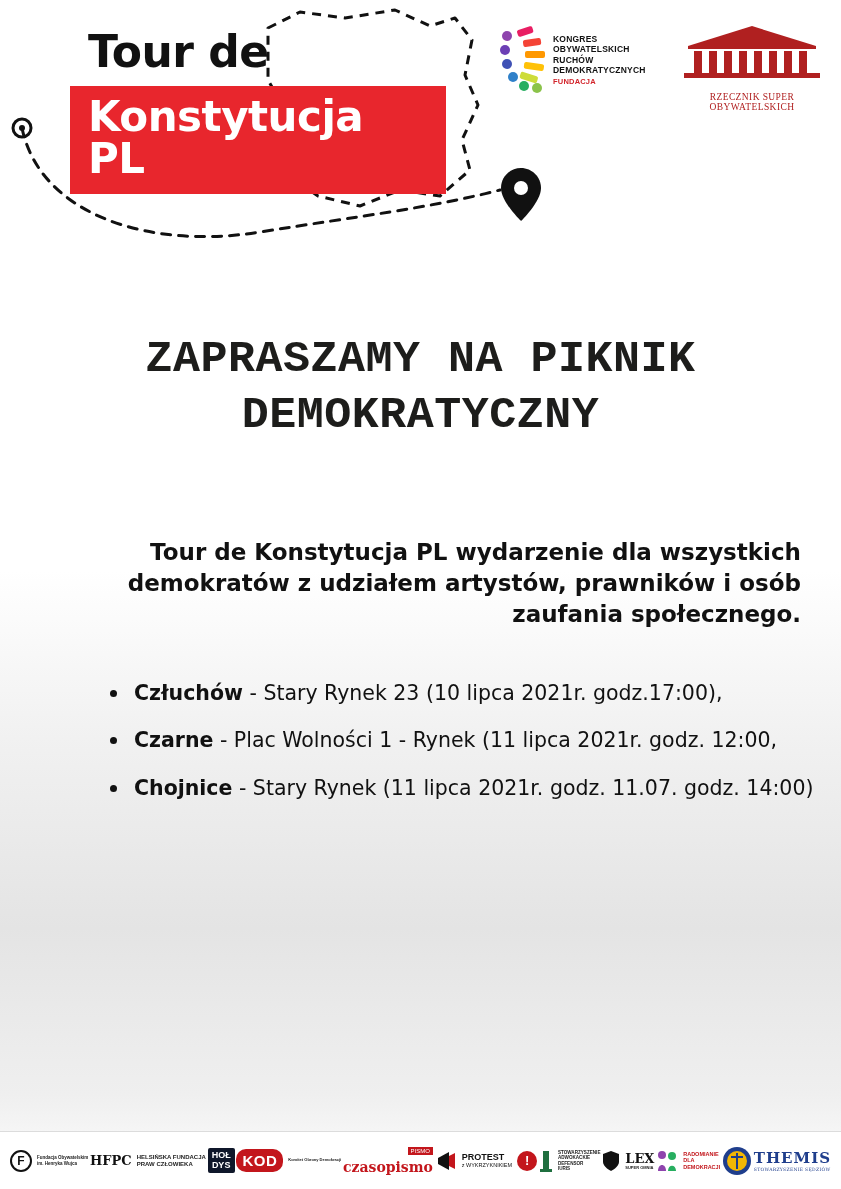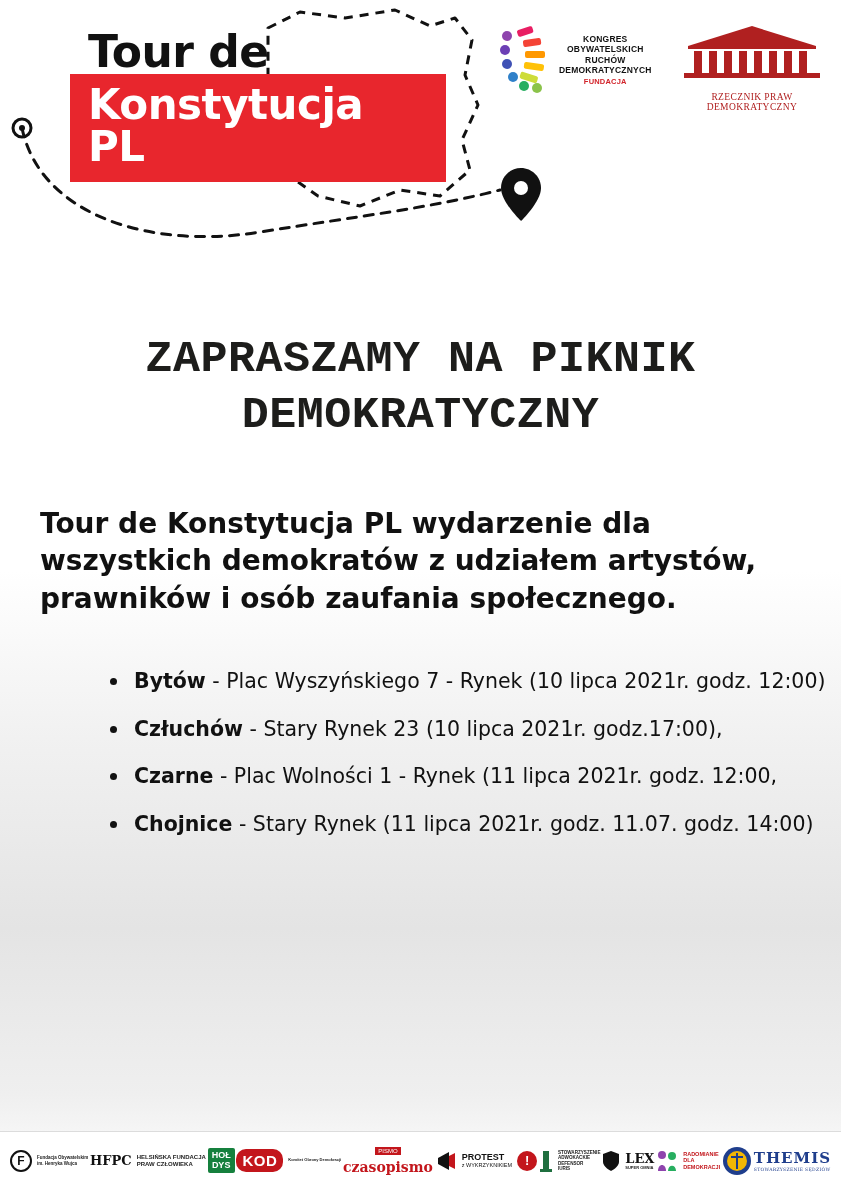--- a/index.html
+++ b/index.html
@@ -34,20 +34,21 @@
   .logo-tour {
     font-family: "DejaVu Sans", sans-serif;
     font-size: 44px;
     font-weight: bold;
     letter-spacing: -0.5px;
     color: #111111;
     line-height: 1;
     margin-left: 18px;
   }
   .logo-bar {
+    margin-top: 12px;
     background: #e8262d;
     padding: 10px 18px 14px 18px;
     display: inline-block;
   }
   .logo-bar span {
     font-family: "DejaVu Sans", sans-serif;
     font-size: 42px;
     font-weight: bold;
     color: #ffffff;
     line-height: 1;
@@ -57,23 +58,23 @@
   
   .top-logos {
     position: absolute;
     right: 14px; top: 22px;
     display: flex;
     align-items: flex-start;
     gap: 22px;
   }
   .kongres-logo { position: relative; width: 160px; height: 90px; }
   .kongres-text {
-    position: absolute; left: 64px; top: 12px;
+    position: absolute; left: 58px; top: 12px;
     font-size: 8.5px; font-weight: bold; line-height: 1.22;
-    color: #111; letter-spacing: 0.2px; text-align: center;
+    color: #111; letter-spacing: 0.2px;
   }
   .kongres-text .fund { color:#d2232a; font-size:7.5px; display:block; margin-top:2px; }
   .rpo-logo { width: 150px; text-align: center; }
   .rpo-cap {
     font-family: "Liberation Serif", serif;
     font-size: 9.5px; color: #b02020; letter-spacing: 0.4px;
     margin-top: 4px;
   }
 
   
@@ -82,27 +83,27 @@
     font-family: Liberation Mono, monospace;
     font-size: 45px;
     font-weight: bold;
     color: #1d1d1b;
     line-height: 1.25;
     letter-spacing: 0.5px;
     margin-top: 72px;
     padding: 0 60px;
   }
   .lead {
-    text-align: left;
-    font-family: "DejaVu Sans", sans-serif;
-    font-size: 28px;
+    text-align: right;
+    font-family: "DejaVu Sans", sans-serif;
+    font-size: 23px;
     font-weight: bold;
     color: #111111;
     line-height: 1.35;
-    margin-top: 60px;
+    margin-top: 92px;
     padding: 0 40px;
   }
   .red-text {
     text-align: center;
     font-family: "DejaVu Sans", sans-serif;
     font-size: 25px;
     color: #e8474b;
     line-height: 1.45;
     margin-top: 48px;
     padding: 0 52px;
@@ -152,29 +153,29 @@
   }
   .bl { display: flex; align-items: center; gap: 5px; }
   .bl-cap { font-size: 6px; line-height: 1.15; color: #222; font-weight: bold; }
   .bl-cap.red { color: #c3161c; }
   .circle-mark {
     width: 22px; height: 22px; border-radius: 50%;
     border: 2px solid #111; display:flex; align-items:center; justify-content:center;
     font-size: 12px; font-weight: bold; color:#111;
   }
   .box-mark {
-    background:#15803d; color:#fff; font-size:9px; font-weight:bold;
+    background:#0f172a; color:#fff; font-size:9px; font-weight:bold;
     padding:3px 4px; line-height:1.05; text-align:center; border-radius:2px;
   }
   .kod-mark {
     background:#c3161c; color:#fff; font-size:15px; font-weight:bold;
     padding:3px 6px; border-radius:10px; letter-spacing:0.5px;
   }
   .czaso {
-    display:flex; flex-direction:column; align-items:center; line-height:1;
+    display:flex; flex-direction:column; align-items:flex-end; line-height:1;
   }
   .czaso .small { font-size:6px; color:#fff; background:#c3161c; padding:1px 3px; }
   .czaso .big { font-size:14px; font-weight:bold; color:#c3161c; font-family:"DejaVu Serif",serif; }
   .protest {
     font-size:9px; font-weight:bold; color:#111; line-height:1.1;
   }
   .protest .sub { font-size:5.5px; font-weight:normal; }
   .excl {
     width:20px;height:20px;border-radius:50%;background:#c3161c;color:#fff;
     font-weight:bold;font-size:13px;display:flex;align-items:center;justify-content:center;
@@ -242,38 +243,35 @@
             <rect x="31" y="29" width="8" height="22"></rect>
             <rect x="46" y="29" width="8" height="22"></rect>
             <rect x="61" y="29" width="8" height="22"></rect>
             <rect x="76" y="29" width="8" height="22"></rect>
             <rect x="91" y="29" width="8" height="22"></rect>
             <rect x="106" y="29" width="8" height="22"></rect>
             <rect x="121" y="29" width="8" height="22"></rect>
           </g>
           <rect x="6" y="51" width="136" height="5" fill="#b02020"></rect>
         </svg>
-        <div class="rpo-cap">RZECZNIK PRAW DEMOKRATYCZNY</div>
+        <div class="rpo-cap">RZECZNIK SUPER OBYWATELSKICH</div>
       </div>
 
     </div>
   </div>
 
   <div class="title">
     <div>ZAPRASZAMY NA PIKNIK</div>
     <div>DEMOKRATYCZNY</div>
   </div>
 
   <div class="lead">Tour de Konstytucja PL wydarzenie dla wszystkich demokratów z udziałem artystów, prawników i osób zaufania społecznego.</div>
 
 
   <ul class="events">
-    <li>
-      <b>Bytów</b><span> - Plac Wyszyńskiego 7 - Rynek (10 lipca 2021r. godz. 12:00)</span>
-    </li>
     <li>
       <b>Człuchów</b><span> - Stary Rynek 23  (10 lipca 2021r. godz.17:00),</span>
     </li>
     <li>
       <b>Czarne</b><span> - Plac Wolności 1 - Rynek (11 lipca 2021r. godz. 12:00,</span>
     </li>
     <li>
       <b>Chojnice</b><span> - Stary Rynek (11 lipca 2021r.  godz. 11.07. godz. 14:00)</span>
     </li>
   </ul>

